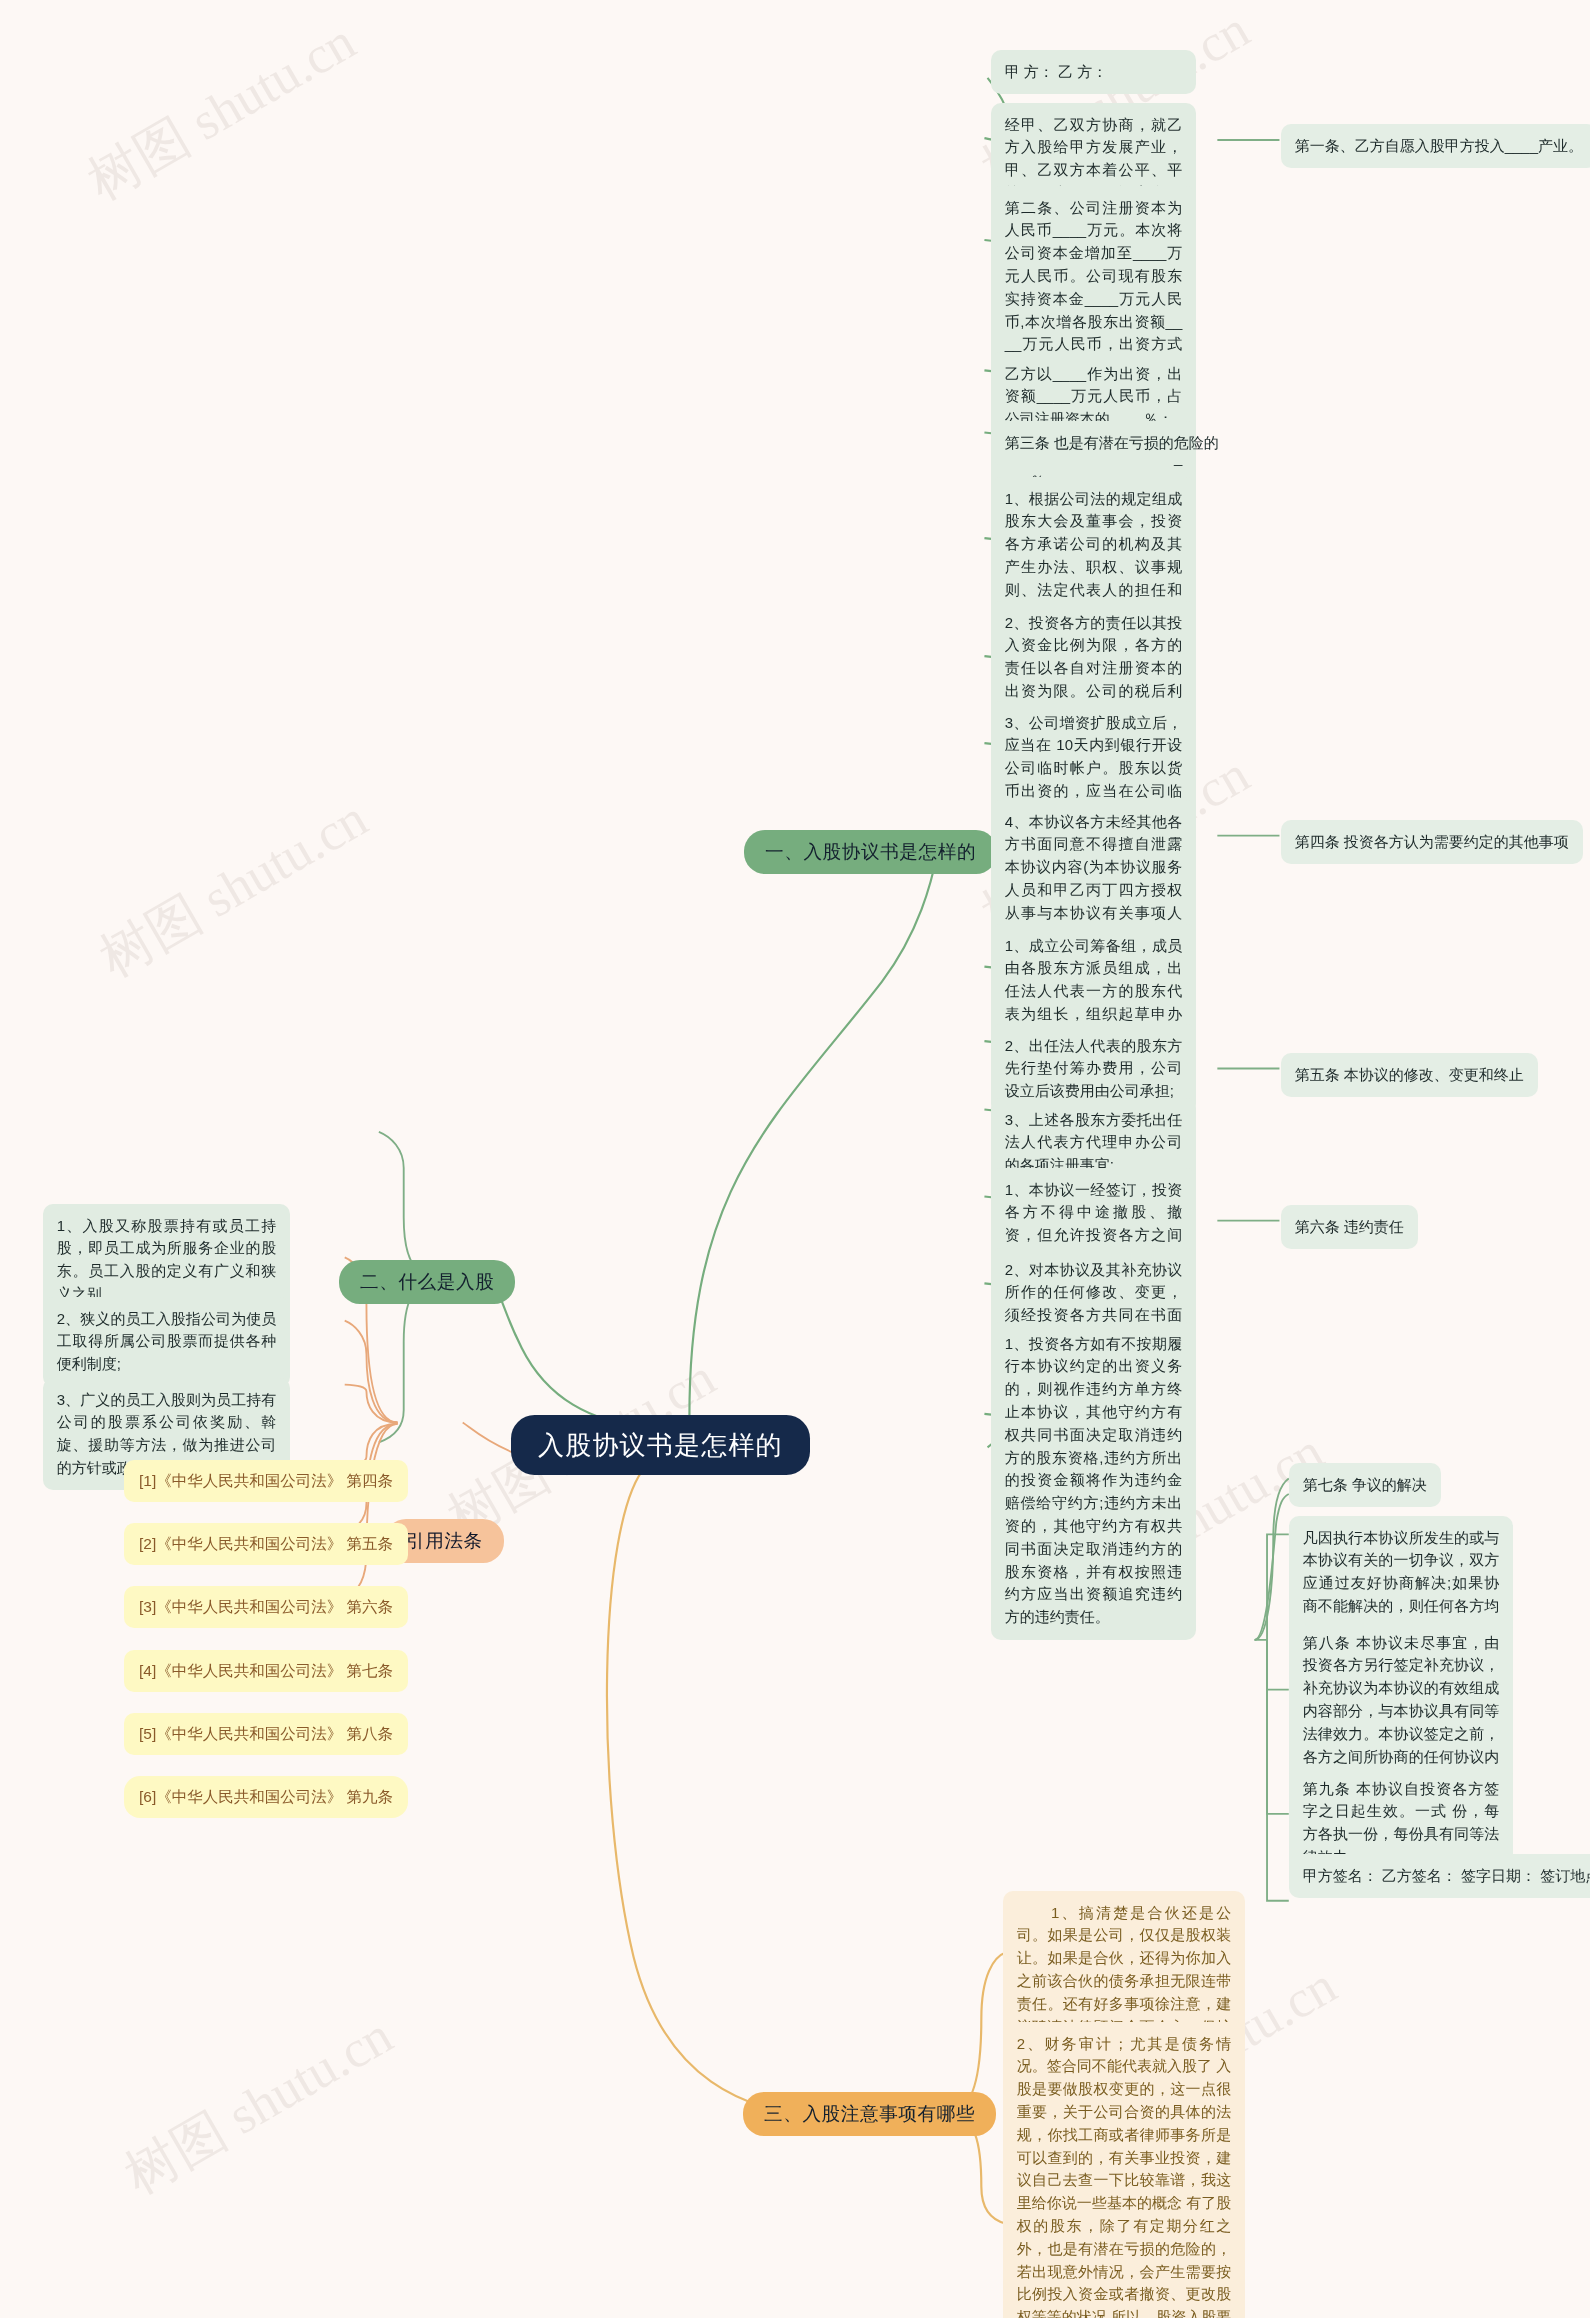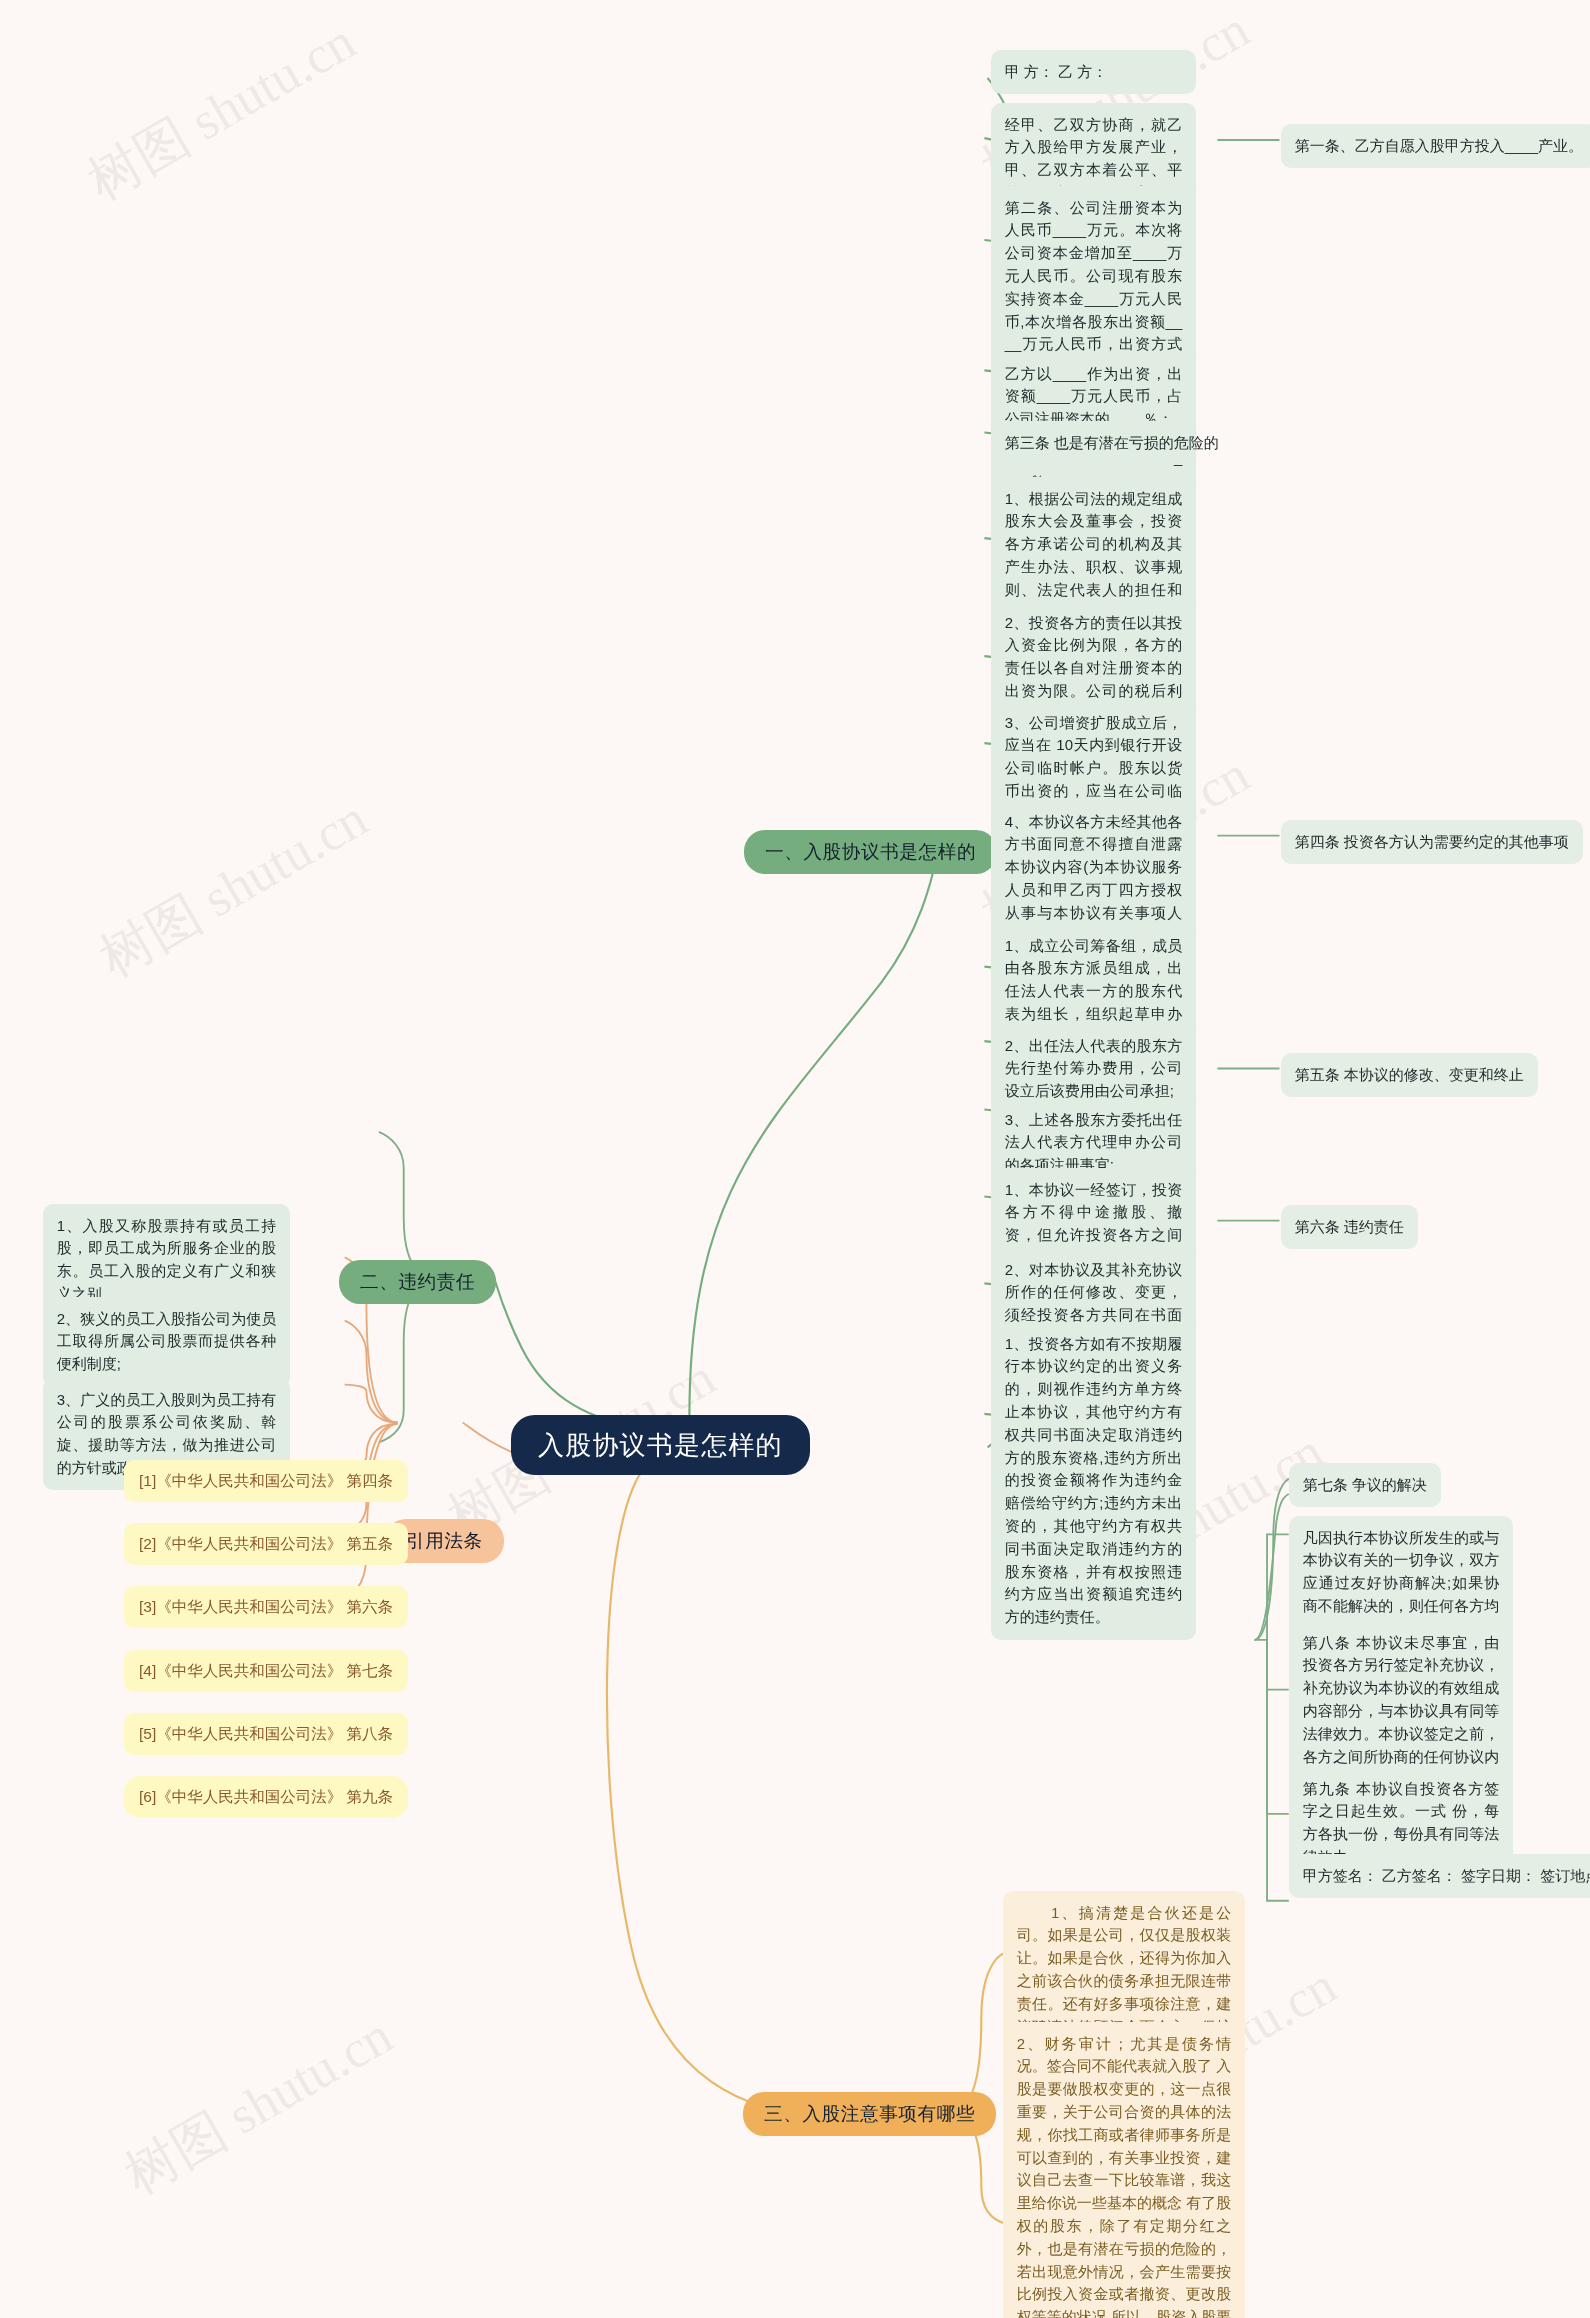--- a/index.html
+++ b/index.html
@@ -206,21 +206,21 @@
   <div class="node card mint2" style="left:1289px;top:1621px;width:224px;">
     <span>第八条 本协议未尽事宜，由投资各方另行签定补充协议，补充协议为本协议的有效组成内容部分，与本协议具有同等法律效力。本协议签定之前，各方之间所协商的任何协议内容与本协议内容有冲突的，以本协议所规定的内容为准。</span></div>
 
   <div class="node card mint2" style="left:1289px;top:1767px;width:224px;">
     <span>第九条 本协议自投资各方签字之日起生效。一式 份，每方各执一份，每份具有同等法律效力。</span></div>
 
   <div class="node card mint2 one-line" style="left:1289px;top:1854px;width:auto;">
     <span>甲方签名：  乙方签名：  签字日期：  签订地点：</span></div>
 
   <div class="node pill green" style="left:339px;top:1260px;">
-    <span>二、违约责任</span>
+    <span>二、什么是入股</span>
   </div>
 
   <div class="node card mint" style="left:43px;top:1204px;width:247px;">
     <span>1、入股又称股票持有或员工持股，即员工成为所服务企业的股东。员工入股的定义有广义和狭义之别。</span></div>
   <div class="node card mint" style="left:43px;top:1297px;width:247px;">
     <span>2、狭义的员工入股指公司为使员工取得所属公司股票而提供各种便利制度;</span></div>
   <div class="node card mint" style="left:43px;top:1378px;width:247px;">
     <span>3、广义的员工入股则为员工持有公司的股票系公司依奖励、斡旋、援助等方法，做为推进公司的方针或政策的总称。</span></div>
 
   <div class="node pill peach" style="left:385px;top:1519px;">

